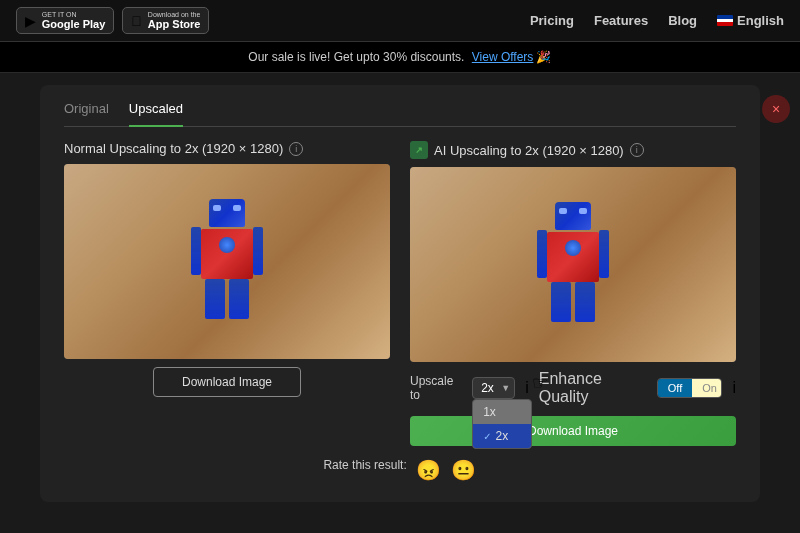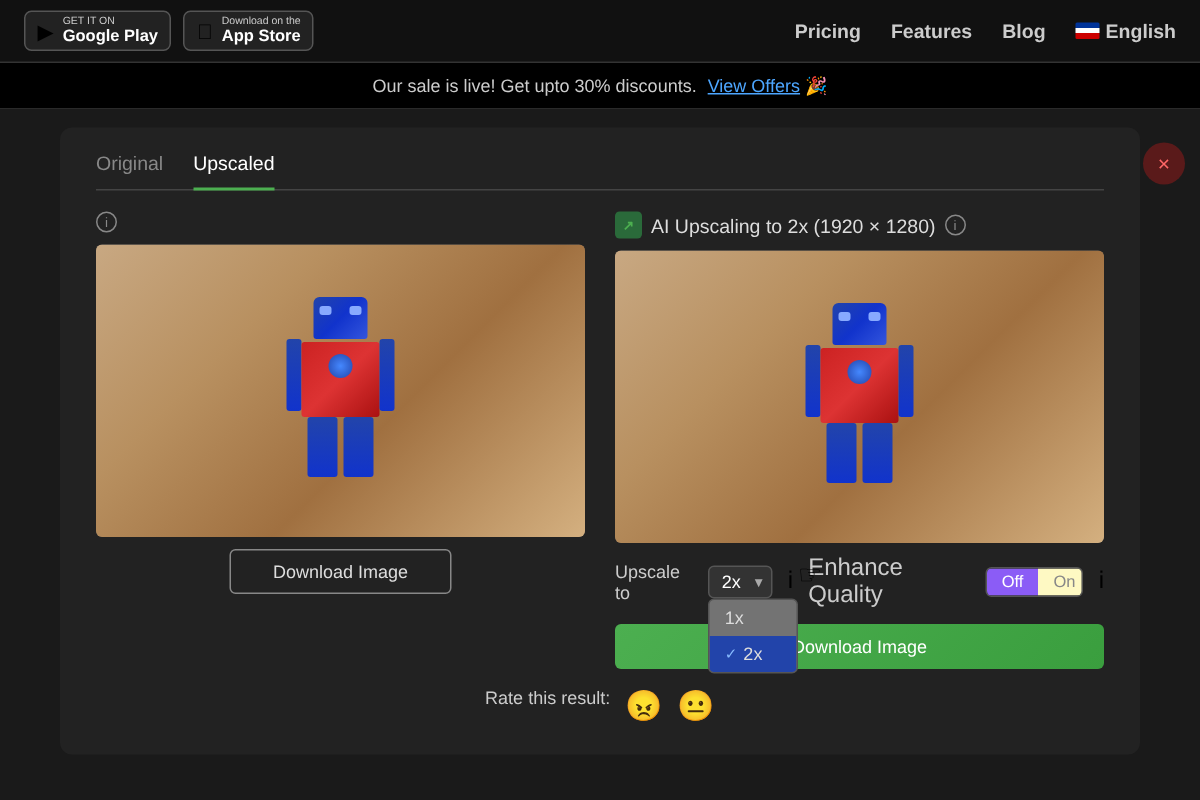--- a/index.html
+++ b/index.html
@@ -357,21 +357,21 @@
     .toggle-btn {
       padding: 3px 10px;
       font-size: 11px;
       cursor: pointer;
       border: none;
       background: #fef9c3;
       color: #888;
     }
 
     .toggle-btn.active-off {
-      background: #8b5cf6;
+      background: #0369a1;
       color: #fff;
     }
 
     
     .dropdown-menu {
       position: absolute;
       top: 100%;
       left: 0;
       background: #737373;
       border: 1px solid #555;
@@ -487,20 +487,21 @@
     </div>
     <div class="tab active">
       <span>Upscaled</span>
     </div>
   </div>
 
   <div class="comparison-area">
 
     <div class="panel">
       <div class="panel-title">
+        <span>Normal Upscaling to 2x (1920 × 1280)</span>
         <span class="info-icon">i</span>
       </div>
       <div class="image-frame">
         <div class="robot-image">
 
           <div class="robot-figure">
             <div class="robot-head"></div>
             <div style="position:relative; height:50px; width:72px; margin:0 auto;">
               <div class="robot-arm" style="position:absolute; left:0; top:0;"></div>
               <div class="robot-torso" style="position:absolute; left:10px; top:0; width:52px;"></div>

